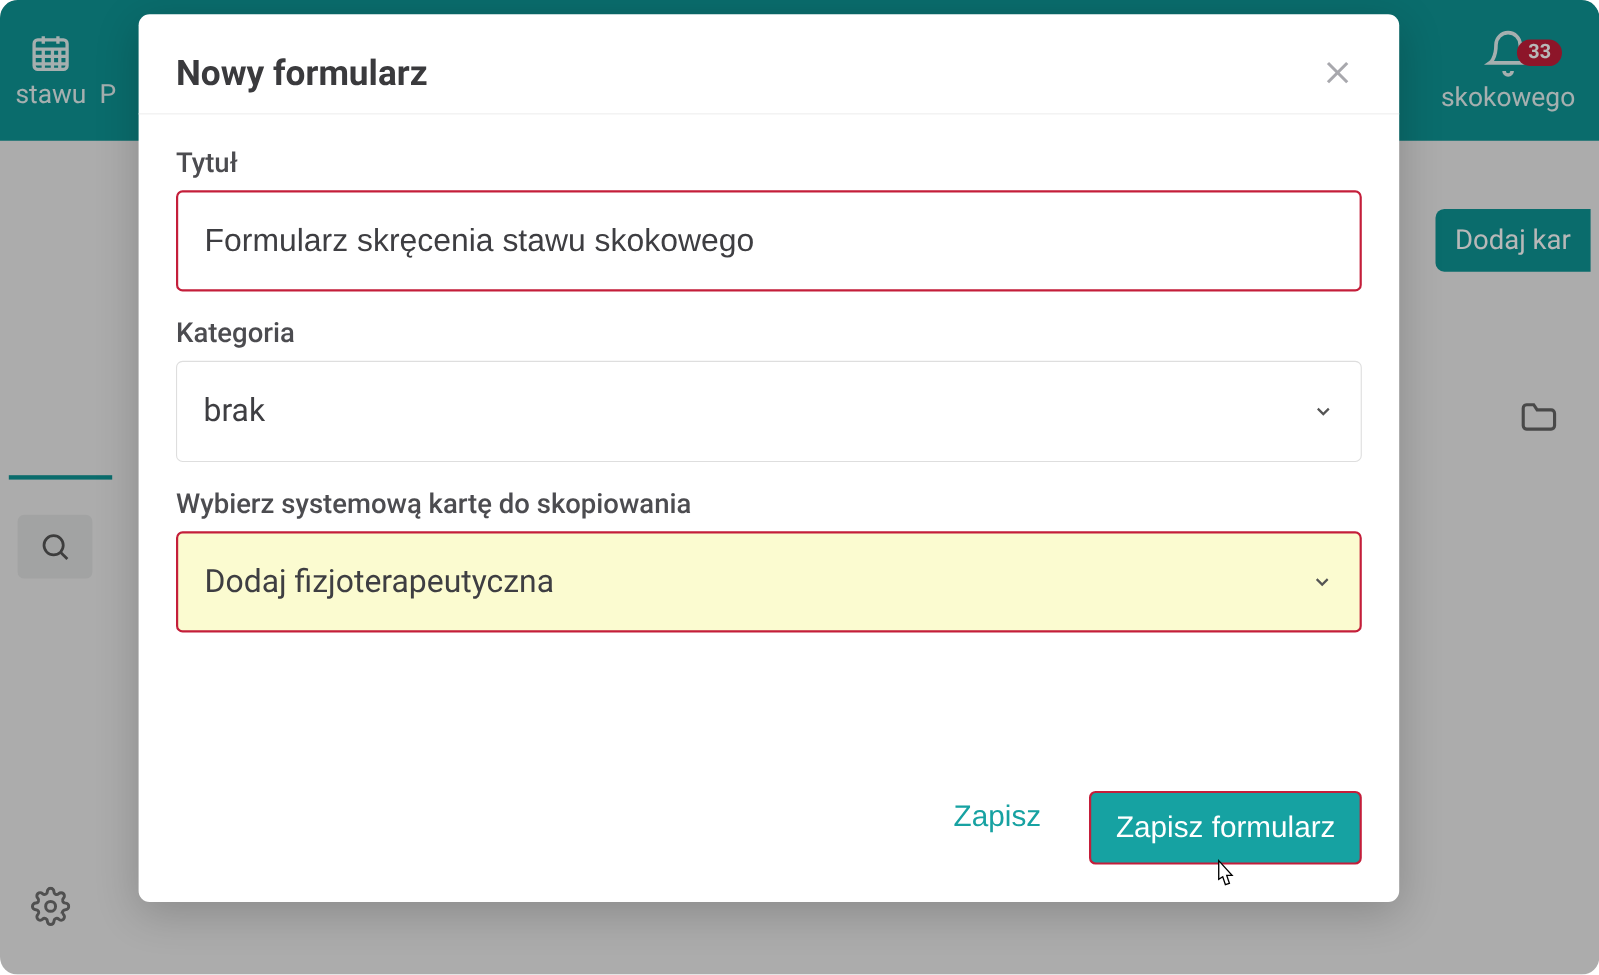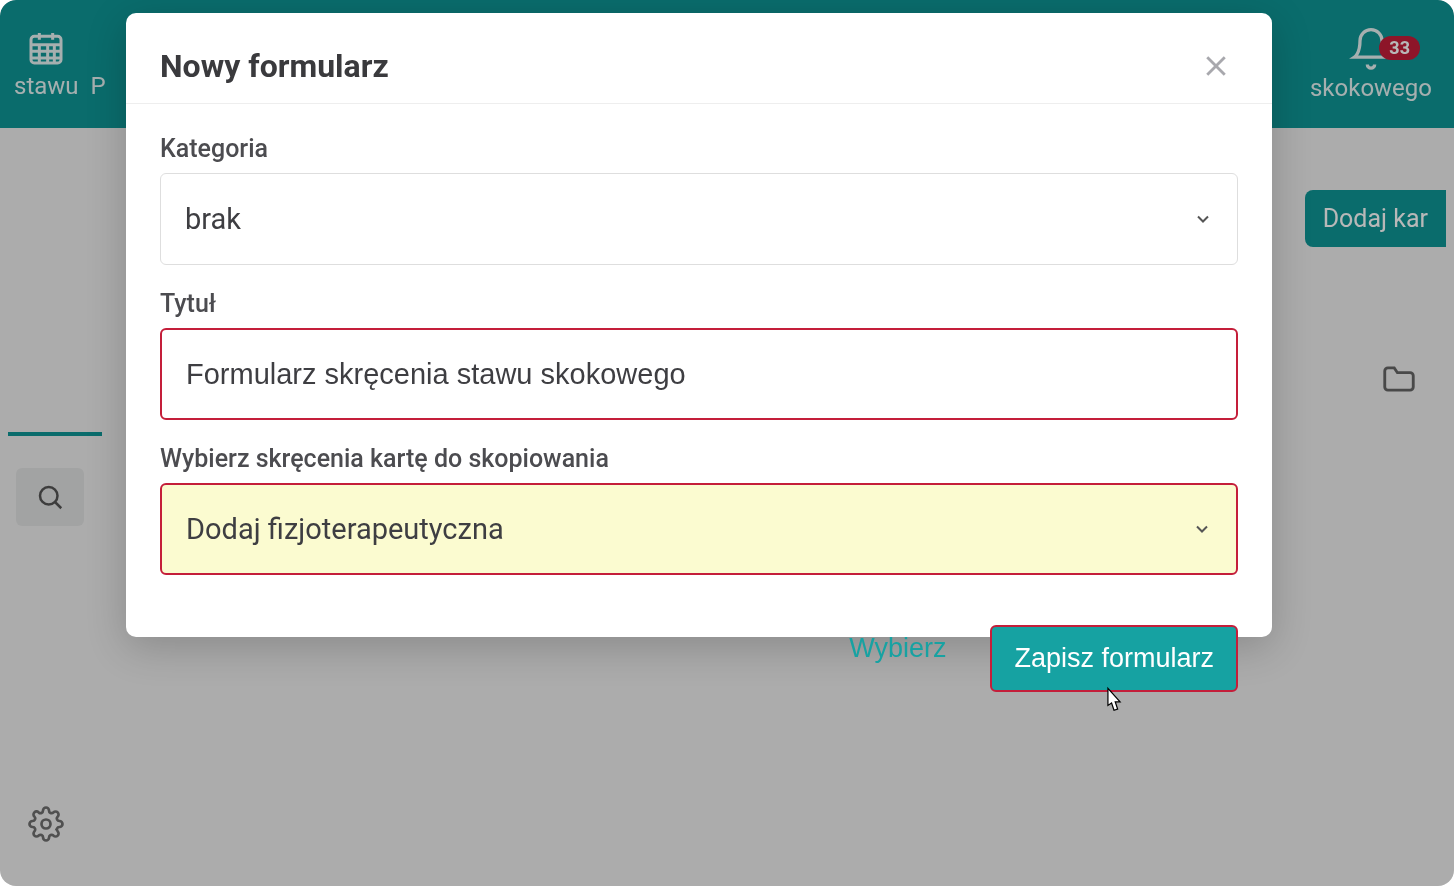--- a/index.html
+++ b/index.html
@@ -88,21 +88,21 @@
     }
     .scrim {
       position: absolute; inset: 0;
       background: rgba(0,0,0,0.28);
     }
     .modal {
       position: absolute;
       top: 13px;
       left: 126px;
       width: 1146px;
-      height: 624px;
+      height: 807px;
       background: #fff;
       border-radius: 10px;
       box-shadow: 0 10px 40px rgba(0,0,0,0.2);
       display: flex;
       flex-direction: column;
     }
     .modal-header {
       display: flex;
       align-items: center;
       justify-content: space-between;
@@ -259,51 +259,51 @@
     <div class="close-x">
       <svg width="30" height="30" viewBox="0 0 24 24" fill="none" stroke="#a8a8ad" stroke-width="2.2">
           <line x1="5" y1="5" x2="19" y2="19"></line>
           <line x1="19" y1="5" x2="5" y2="19"></line>
         </svg>
     </div>
   </div>
 
   <div class="modal-body">
     <div class="field">
+      <label class="label">Tytuł</label>
+      <input class="input-text highlight" value="Formularz skręcenia stawu skokowego" style="">
+    </div>
+
+    <div class="field">
       <label class="label">Kategoria</label>
       <div class="select">
         <span>brak</span>
         <span class="chev">
           <svg width="20" height="20" viewBox="0 0 24 24" fill="none" stroke="#555" stroke-width="2.4">
               <polyline points="6 9 12 15 18 9"></polyline>
             </svg>
         </span>
       </div>
     </div>
 
     <div class="field">
-      <label class="label">Tytuł</label>
-      <input class="input-text highlight" value="Formularz skręcenia stawu skokowego" style="">
-    </div>
-
-    <div class="field">
-      <label class="label">Wybierz skręcenia kartę do skopiowania</label>
+      <label class="label">Wybierz systemową kartę do skopiowania</label>
       <div class="select highlight">
         <span>Dodaj fizjoterapeutyczna</span>
         <span class="chev">
           <svg width="20" height="20" viewBox="0 0 24 24" fill="none" stroke="#555" stroke-width="2.4">
               <polyline points="6 9 12 15 18 9"></polyline>
             </svg>
         </span>
       </div>
     </div>
   </div>
 
   <div class="modal-footer">
-    <button class="btn-cancel">Wybierz</button>
+    <button class="btn-cancel">Zapisz</button>
     <button class="btn-save">
       <span>Zapisz formularz</span>
       <span class="cursor-ptr">
         <svg width="30" height="34" viewBox="0 0 24 28">
             <path d="M7 2v14l3-2 2 6 3-1-2-6h4L7 2z" fill="#fff" stroke="#000" stroke-width="1"></path>
           </svg>
       </span>
     </button>
   </div>
 </div>

